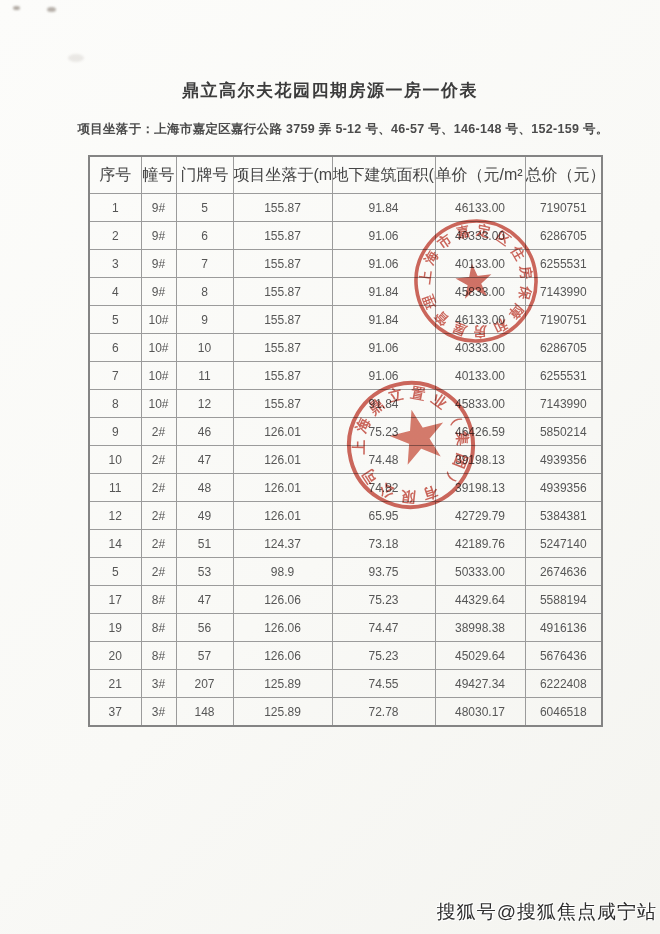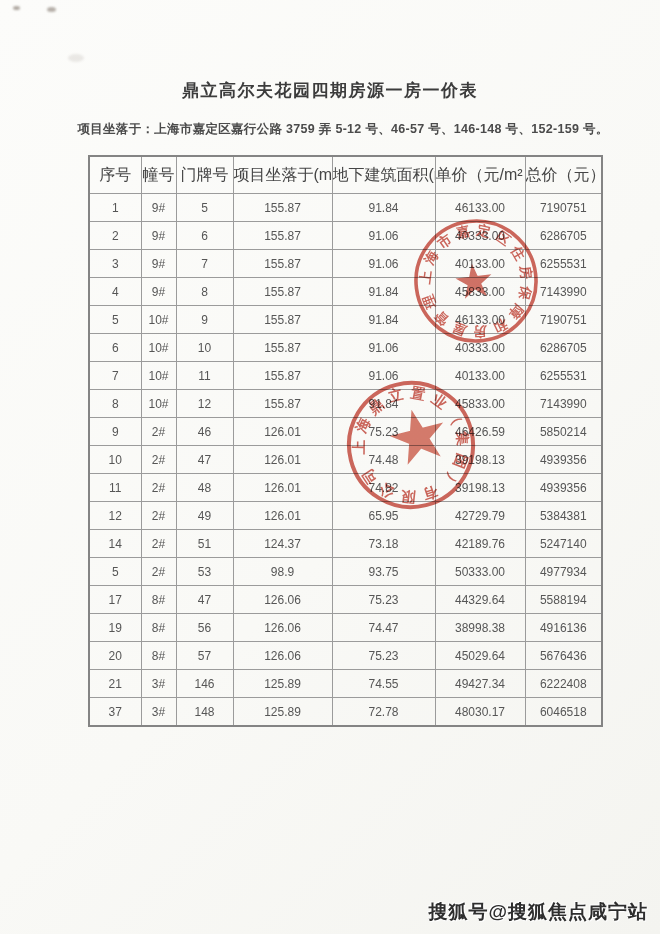--- a/index.html
+++ b/index.html
@@ -42,22 +42,22 @@
     mix-blend-mode:multiply;
     opacity:.82;
   }
   .stamp text{
     font-weight:bold;
     font-family:"Liberation Sans","DejaVu Sans",sans-serif;
   }
   .stamp-district{left:413px;top:218px;transform:rotate(-7deg);}
   .stamp-company{left:346px;top:380px;transform:rotate(-14deg);}
   .watermark{
-    position:absolute;top:899px;right:12px;
-    font-size:19px;font-weight:bold;color:#2e2e2e;letter-spacing:1px;
+    position:absolute;top:899px;right:3px;
+    font-size:19px;font-weight:normal;color:#2e2e2e;letter-spacing:1px;
     text-shadow:0 0 3px #ffffff,1px 1px 0 rgba(255,255,255,.95),-1px -1px 0 rgba(255,255,255,.95);
   }
   .speck{position:absolute;background:#6f6257;border-radius:50%;filter:blur(1px);}
   .speck1{left:13px;top:6px;width:7px;height:4px;opacity:.55;}
   .speck2{left:47px;top:7px;width:9px;height:5px;opacity:.5;}
   .speck3{left:68px;top:54px;width:16px;height:8px;opacity:.12;}
 </style>
 </head>
 <body>
 
@@ -210,21 +210,21 @@
           <td>42189.76</td>
           <td>5247140</td>
         </tr>
         <tr>
           <td>5</td>
           <td>2#</td>
           <td>53</td>
           <td>98.9</td>
           <td>93.75</td>
           <td>50333.00</td>
-          <td>4977934</td>
+          <td>2674636</td>
         </tr>
         <tr>
           <td>17</td>
           <td>8#</td>
           <td>47</td>
           <td>126.06</td>
           <td>75.23</td>
           <td>44329.64</td>
           <td>5588194</td>
         </tr>
@@ -242,21 +242,21 @@
           <td>8#</td>
           <td>57</td>
           <td>126.06</td>
           <td>75.23</td>
           <td>45029.64</td>
           <td>5676436</td>
         </tr>
         <tr>
           <td>21</td>
           <td>3#</td>
-          <td>146</td>
+          <td>207</td>
           <td>125.89</td>
           <td>74.55</td>
           <td>49427.34</td>
           <td>6222408</td>
         </tr>
         <tr>
           <td>37</td>
           <td>3#</td>
           <td>148</td>
           <td>125.89</td>

